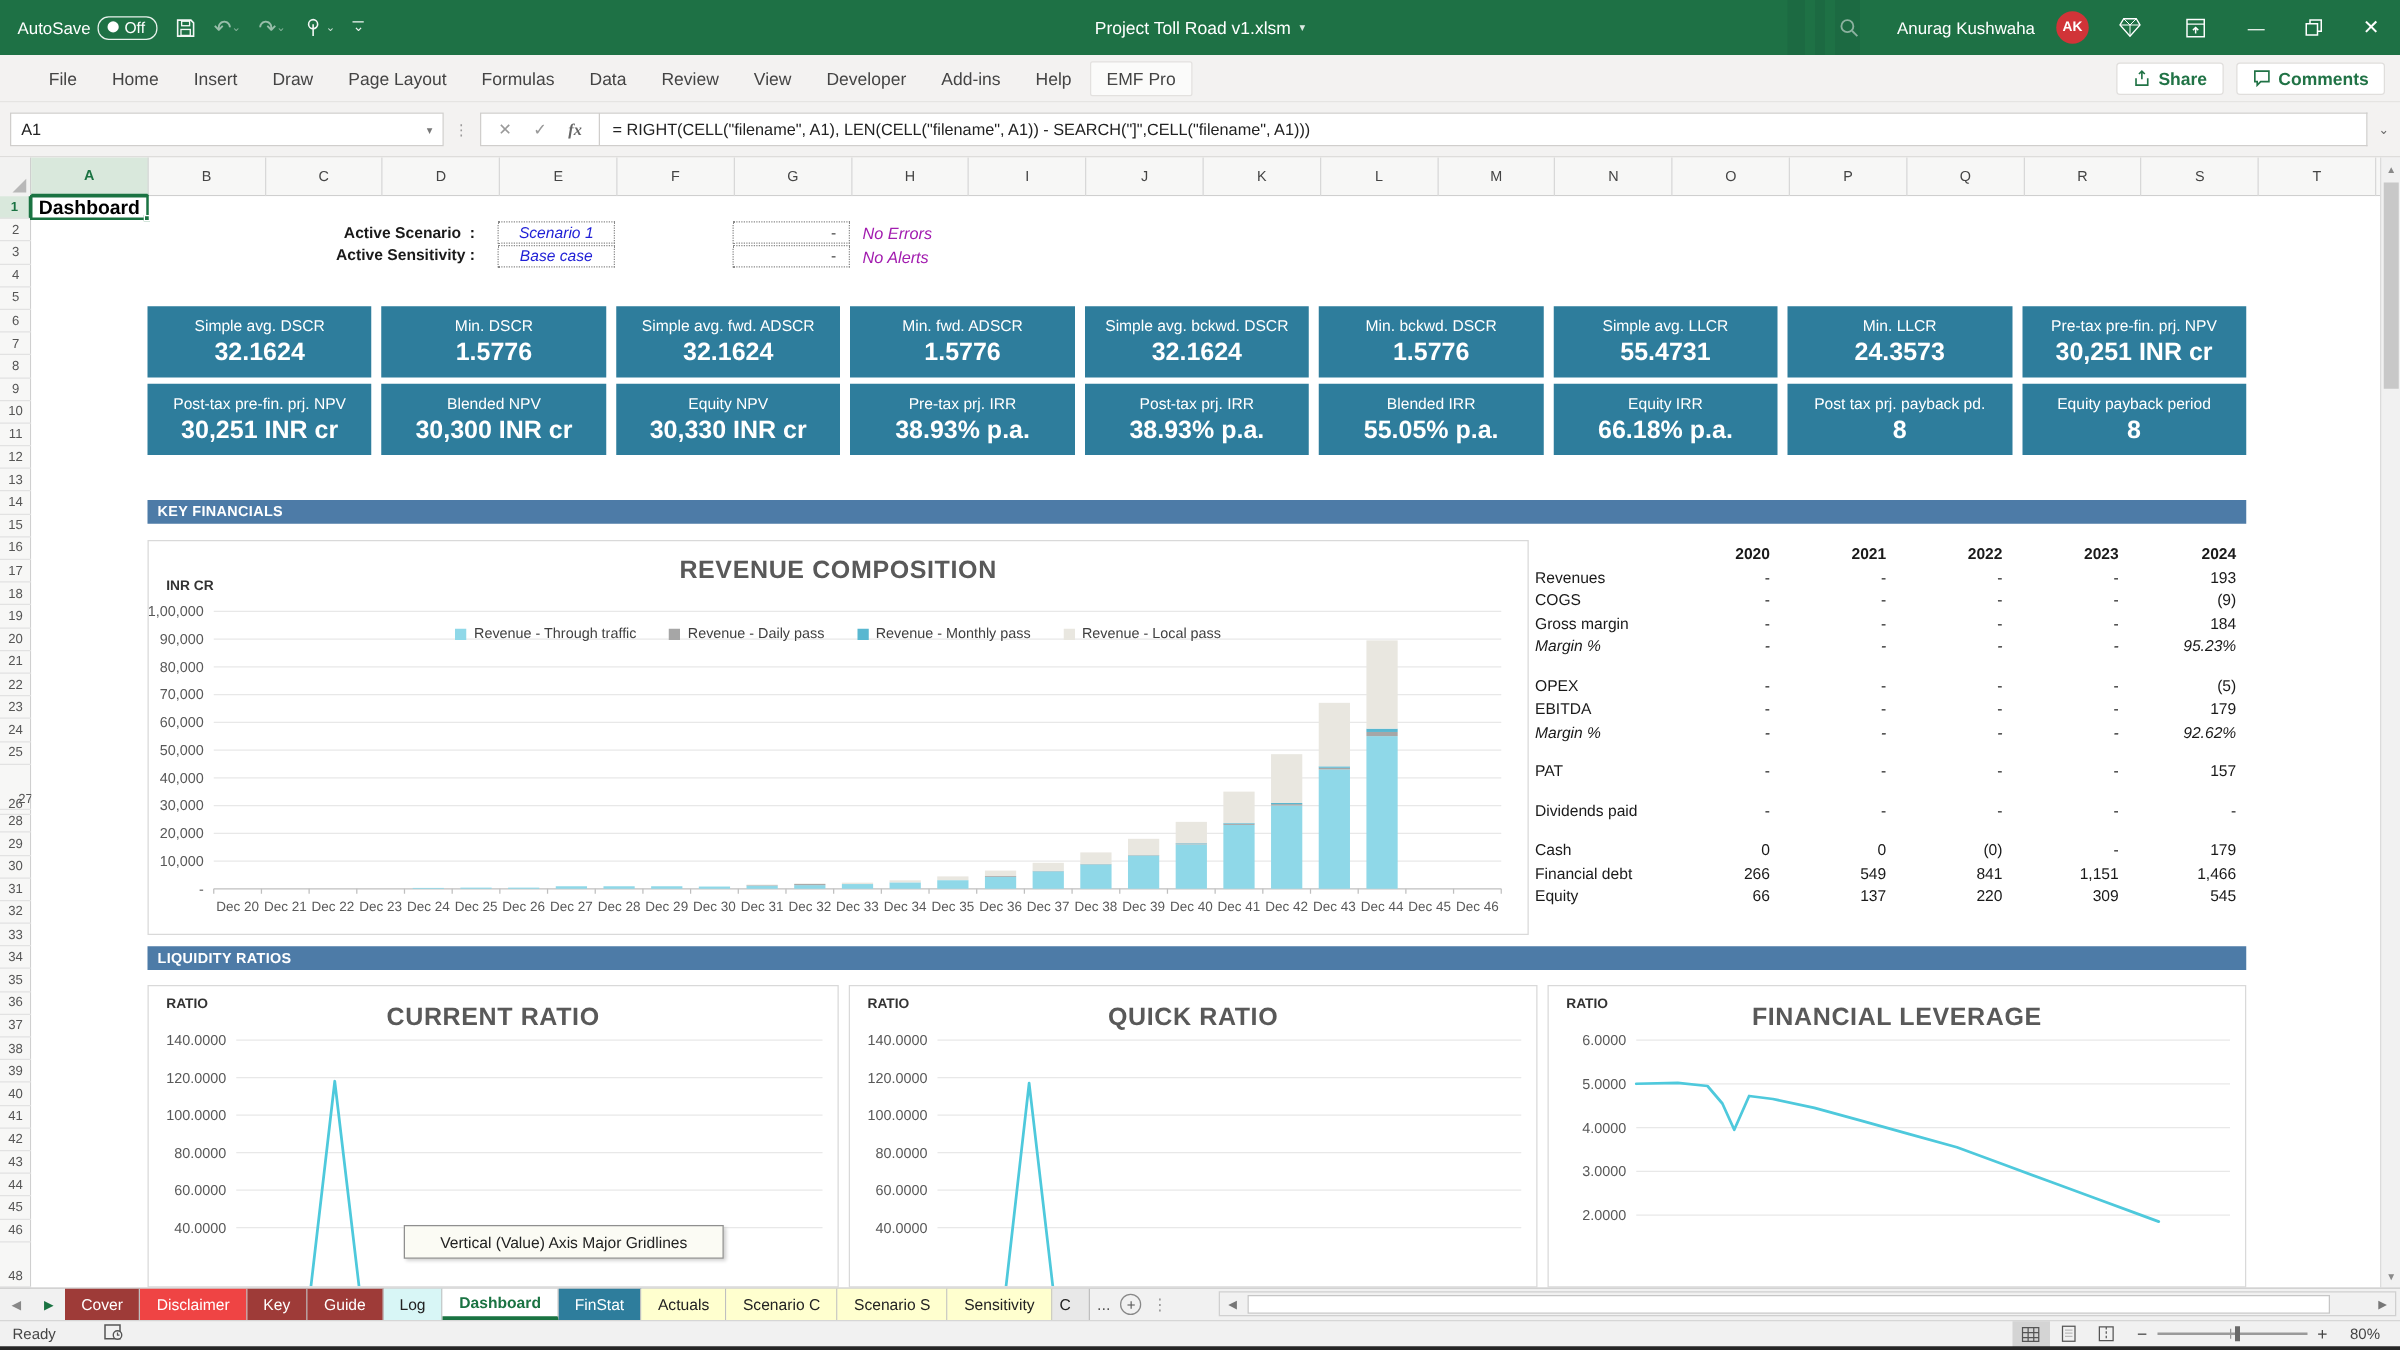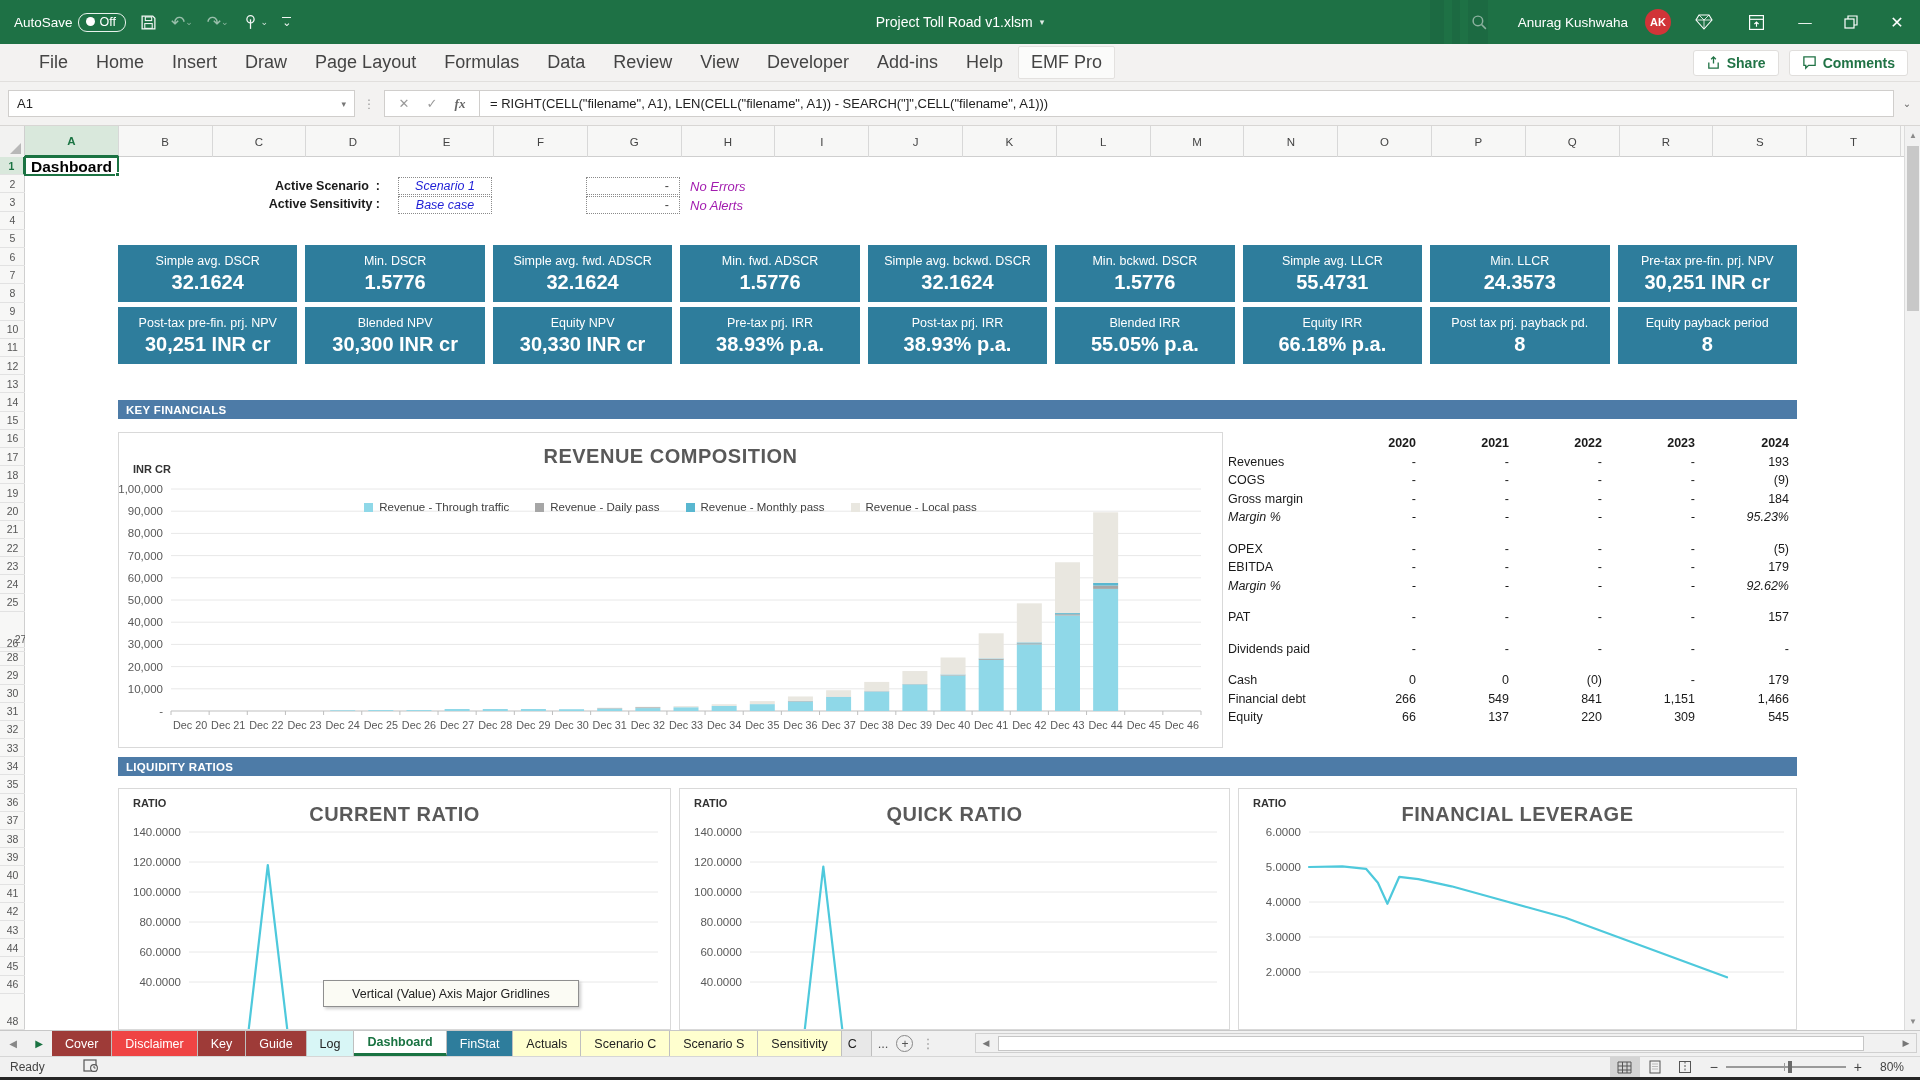--- a/index.html
+++ b/index.html
@@ -25,21 +25,21 @@
   .tb-right .slot { height:44px; display:flex; align-items:center; justify-content:center; }
   .avatar { width:26px; height:26px; border-radius:50%; background:#d13438; color:#fff;
     display:flex; align-items:center; justify-content:center; font-size:11px; font-weight:bold; }
   .winbtn { width:46px; }
   .deco { position:absolute; top:0; height:44px; background:#1a6340; opacity:.5; }
 
   
   #ribbon { left:0; top:44px; width:1920px; height:38px; background:#f3f2f1;
     border-bottom:1px solid #e1dfdd; display:flex; align-items:center; }
   .rtabs { display:flex; align-items:center; padding-left:26px; gap:2px; }
-  .rtab { font-size:18px; color:#444; padding:7px 13px; white-space:nowrap; }
+  .rtab { font-size:14px; color:#444; padding:7px 13px; white-space:nowrap; }
   .rtab.emf { background:#fbfbfa; border:1px solid #e3e1df; border-radius:2px; padding:5px 12px; }
   .ribbon-right { margin-left:auto; display:flex; gap:10px; padding-right:12px; }
   .pill-btn { display:flex; align-items:center; gap:6px; background:#fff; border:1px solid #e0dedc;
     border-radius:3px; padding:4px 12px; color:#217346; font-size:14px; font-weight:bold; }
 
   
   #formulabar { left:0; top:82px; width:1920px; height:44px; background:#f3f2f1; display:flex;
     align-items:center; border-bottom:1px solid #d8d6d4; }
   .namebox { width:347px; height:27px; background:#fff; border:1px solid #d0cecc; margin-left:8px;
     display:flex; align-items:center; font-size:13px; color:#222; padding:0 8px; }

